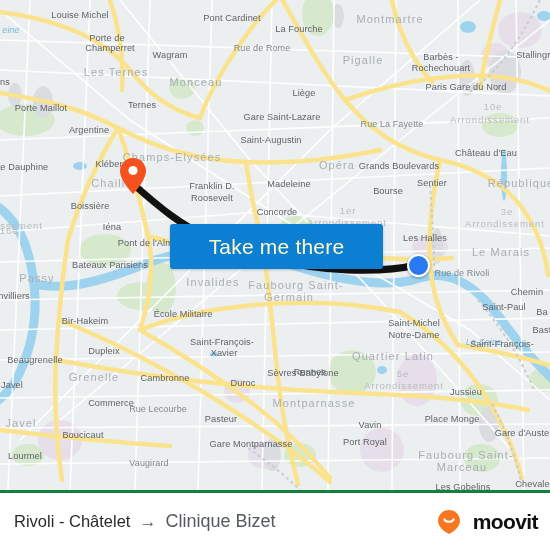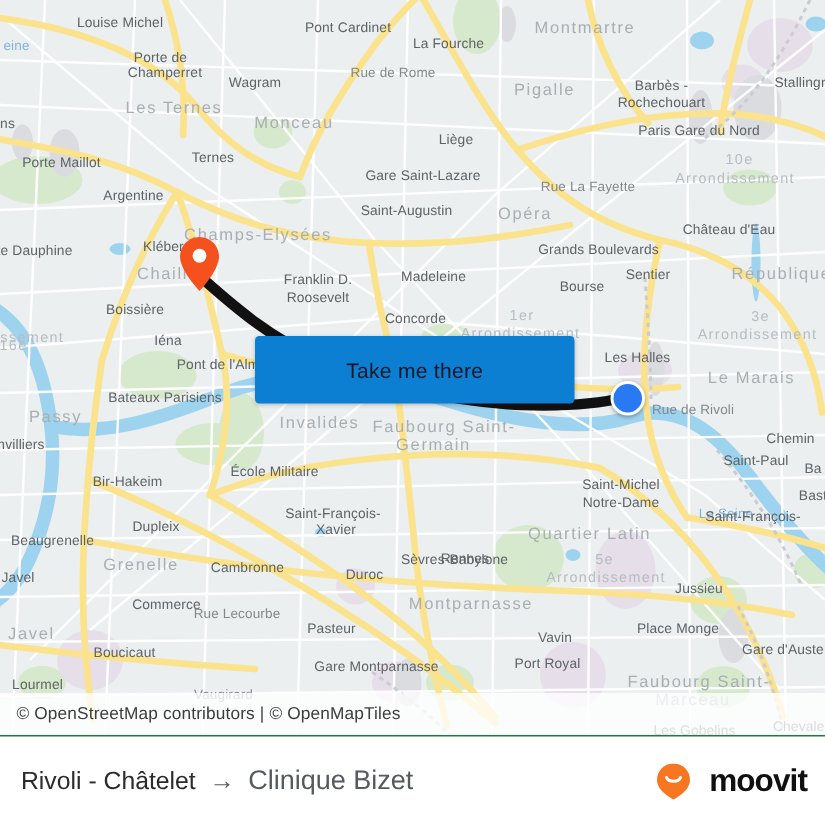--- a/index.html
+++ b/index.html
@@ -27,21 +27,21 @@
     font-size: 9px;
     line-height: 10px;
     transform: translate(-50%, -50%);
     text-align: center;
     letter-spacing: 0.1px;
     pointer-events: none;
   }
   .maplabel.place   { color: #5e6366; font-size: 9.2px; }
   .maplabel.area    { color: #a8aeb3; font-size: 11px; letter-spacing: 1.1px; }
   .maplabel.district{ color: #b6bcc1; font-size: 9.6px; letter-spacing: 0.9px; }
-  .maplabel.water   { color: #7fb6d8; }
+  .maplabel.water   { color: #7fb6d8; font-style: italic; }
   .maplabel.street  { color: #82888c; font-size: 9px; }
 
   
   #route-layer { position: absolute; left: 0; top: 0; pointer-events: none; }
 
   #origin-pin {
     position: absolute;
     left: 120px; top: 158px;
     width: 26px; height: 36px;
   }
@@ -56,23 +56,23 @@
   }
 
   
   #cta {
     position: absolute;
     left: 170px; top: 224px;
     width: 213px; height: 45px;
     background: #0d7fd2;
     border: none;
     border-radius: 3px;
-    color: #0f172a;
+    color: #fef9c3;
     font-family: "Liberation Sans", sans-serif;
-    font-size: 14px;
+    font-size: 21px;
     letter-spacing: .2px;
     cursor: pointer;
     box-shadow: 0 1px 3px rgba(0,0,0,.22);
     display: flex; align-items: center; justify-content: center;
   }
 
   
   #attribution {
     position: absolute;
     left: 0; top: 462px;
@@ -84,21 +84,21 @@
     color: #3c3c3c;
     letter-spacing: .1px;
   }
 
   
   #footer {
     position: absolute;
     left: 0; top: 490px;
     width: 550px; height: 60px;
     background: #ffffff;
-    border-top: 1px solid #15803d;
+    border-top: 3px solid #15803d;
     display: flex; align-items: center;
   }
   #trip { display: flex; align-items: baseline; padding-left: 14px; }
   #trip-origin { font-size: 16.5px; color: #2b2b2b; }
   #trip-arrow  { font-size: 17px; color: #5a5a5a; margin: 0 9px; }
   #trip-dest   { font-size: 18px; color: #555a5e; }
 
   #brand {
     position: absolute;
     right: 12px; top: 50%;
@@ -268,21 +268,21 @@
         <div class="maplabel place" style="left: 5px; top: 82px;">ns</div>
         <div class="maplabel place" style="left: 142px; top: 105px;">Ternes</div>
         <div class="maplabel place" style="left: 282px; top: 117px;">Gare Saint-Lazare</div>
         <div class="maplabel place" style="left: 41px; top: 108px;">Porte Maillot</div>
         <div class="maplabel district" style="left: 493px; top: 107px;">10e</div>
         <div class="maplabel district" style="left: 490px; top: 120px;">Arrondissement</div>
         <div class="maplabel street" style="left: 392px; top: 124px;">Rue La Fayette</div>
         <div class="maplabel place" style="left: 89px; top: 130px;">Argentine</div>
         <div class="maplabel place" style="left: 271px; top: 140px;">Saint-Augustin</div>
         <div class="maplabel area" style="left: 172px; top: 157px;">Champs-Elysées</div>
-        <div class="maplabel area" style="left: 337px; top: 143px; margin-left: 13px;">Opéra</div>
+        <div class="maplabel area" style="left: 337px; top: 165px;">Opéra</div>
         <div class="maplabel place" style="left: 399px; top: 166px;">Grands Boulevards</div>
         <div class="maplabel place" style="left: 486px; top: 153px;">Château d'Eau</div>
         <div class="maplabel place" style="left: 23px; top: 167px;">te Dauphine</div>
         <div class="maplabel place" style="left: 109px; top: 164px;">Kléber</div>
         <div class="maplabel area" style="left: 114px; top: 183px;">Chaillot</div>
         <div class="maplabel place" style="left: 212px; top: 186px;">Franklin D.</div>
         <div class="maplabel place" style="left: 212px; top: 198px;">Roosevelt</div>
         <div class="maplabel place" style="left: 289px; top: 184px;">Madeleine</div>
         <div class="maplabel place" style="left: 432px; top: 183px;">Sentier</div>
         <div class="maplabel area" style="left: 521px; top: 183px;">République</div>
@@ -359,23 +359,20 @@
       <path d="M13 0 C5.8 0 0 5.8 0 13 C0 22.5 13 36 13 36 C13 36 26 22.5 26 13 C26 5.8 20.2 0 13 0 Z" fill="#f4511e"></path>
       <circle cx="13" cy="12.5" r="4.6" fill="#ffffff"></circle>
     </svg>
 
     <div id="dest-dot"></div>
 
     <button id="cta">
       <span>Take me there</span>
     </button>
 
-    <div id="attribution">
-      <span>© OpenStreetMap contributors | © OpenMapTiles</span>
-    </div>
   </div>
 
   <div id="footer">
     <div id="trip">
       <span id="trip-origin">Rivoli - Châtelet</span>
       <span id="trip-arrow">→</span>
       <span id="trip-dest">Clinique Bizet</span>
     </div>
 
     <div id="brand">

